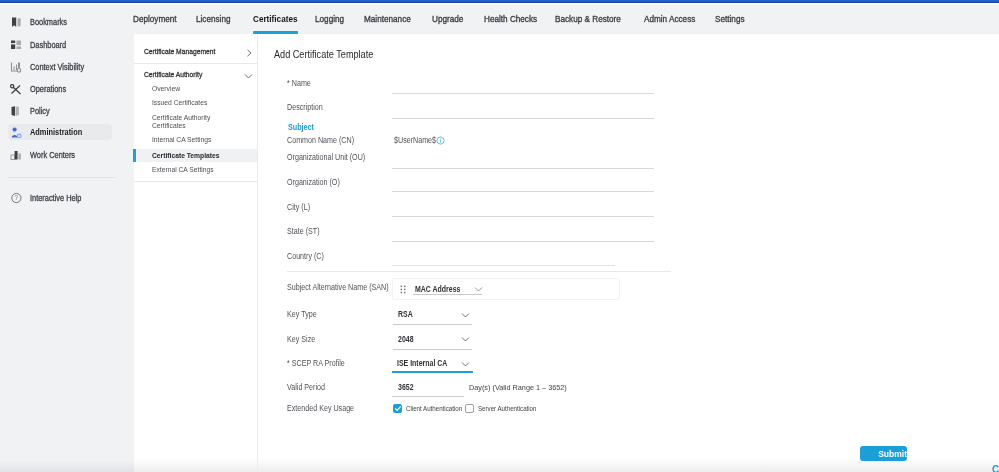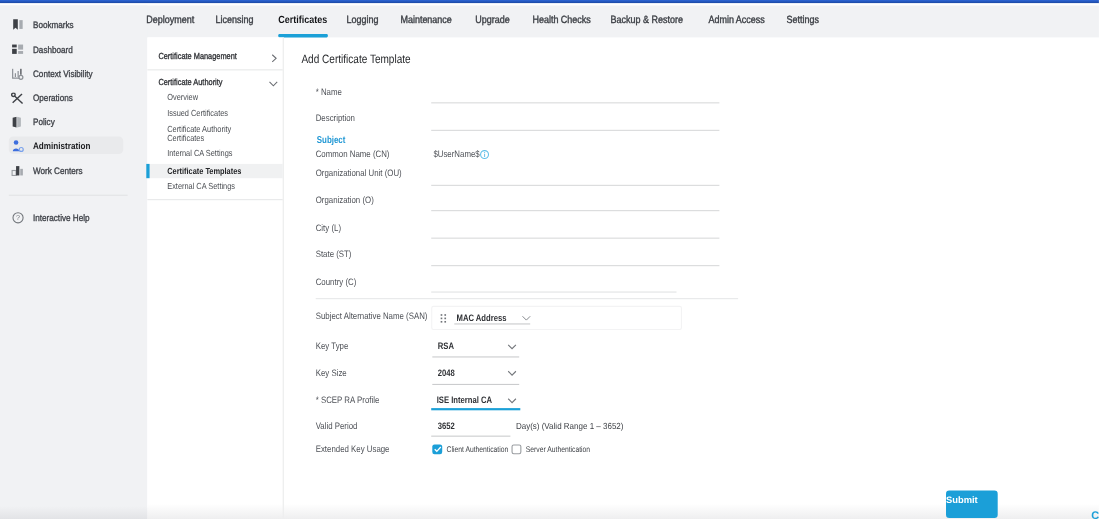--- a/index.html
+++ b/index.html
@@ -199,14 +199,14 @@
 <div class="a" style="left:392.5px;top:403.8px;width:9.5px;height:9.5px;background:#1b9fd8;border-radius:2px;"></div>
 <svg class="a" style="left:393.5px;top:405.3px;" width="8" height="7" viewBox="0 0 8 7">
     <path d="M1.2 3.4 L3.1 5.3 L6.7 1.4" fill="none" stroke="#fff" stroke-width="1.2"></path>
   </svg>
 <div class="a" style="left:405.5px;top:403.5px;height:10px;line-height:10px;font-size:7.5px;color:#3f4247;white-space:nowrap;transform:scaleX(0.82);transform-origin:0 50%;">Client Authentication</div>
 <div class="a" style="left:464.5px;top:403.8px;width:9.5px;height:9.5px;background:#fff;border:1px solid #9a9da1;border-radius:2px;box-sizing:border-box;"></div>
 <div class="a" style="left:478px;top:403.5px;height:10px;line-height:10px;font-size:7.5px;color:#3f4247;white-space:nowrap;transform:scaleX(0.82);transform-origin:0 50%;">Server Authentication</div>
 
 <div class="a" style="left:133.5px;top:458px;width:865.5px;height:14px;background:linear-gradient(rgba(240,240,241,0),#eeeeef);"></div>
 <div class="a" style="left:0px;top:460px;width:133.5px;height:12px;background:linear-gradient(rgba(228,229,231,0),#e2e3e6);"></div>
-<div class="a" style="left:860px;top:446px;width:47px;height:25px;background:#1b9fd8;border-radius:3px;color:#fff;font-size:8.5px;font-weight:bold;text-align:left;line-height:16.5px;">Submit</div>
+<div class="a" style="left:860px;top:446px;width:47px;height:15px;background:#1b9fd8;border-radius:3px;color:#fff;font-size:8.5px;font-weight:bold;text-align:right;line-height:16.5px;">Submit</div>
 <div class="a" style="left:992px;top:446px;width:40px;height:16.5px;color:#1b9fd8;font-size:10px;font-weight:bold;line-height:16.5px;margin-top:16px;">Cancel</div>
 
 </body></html>

